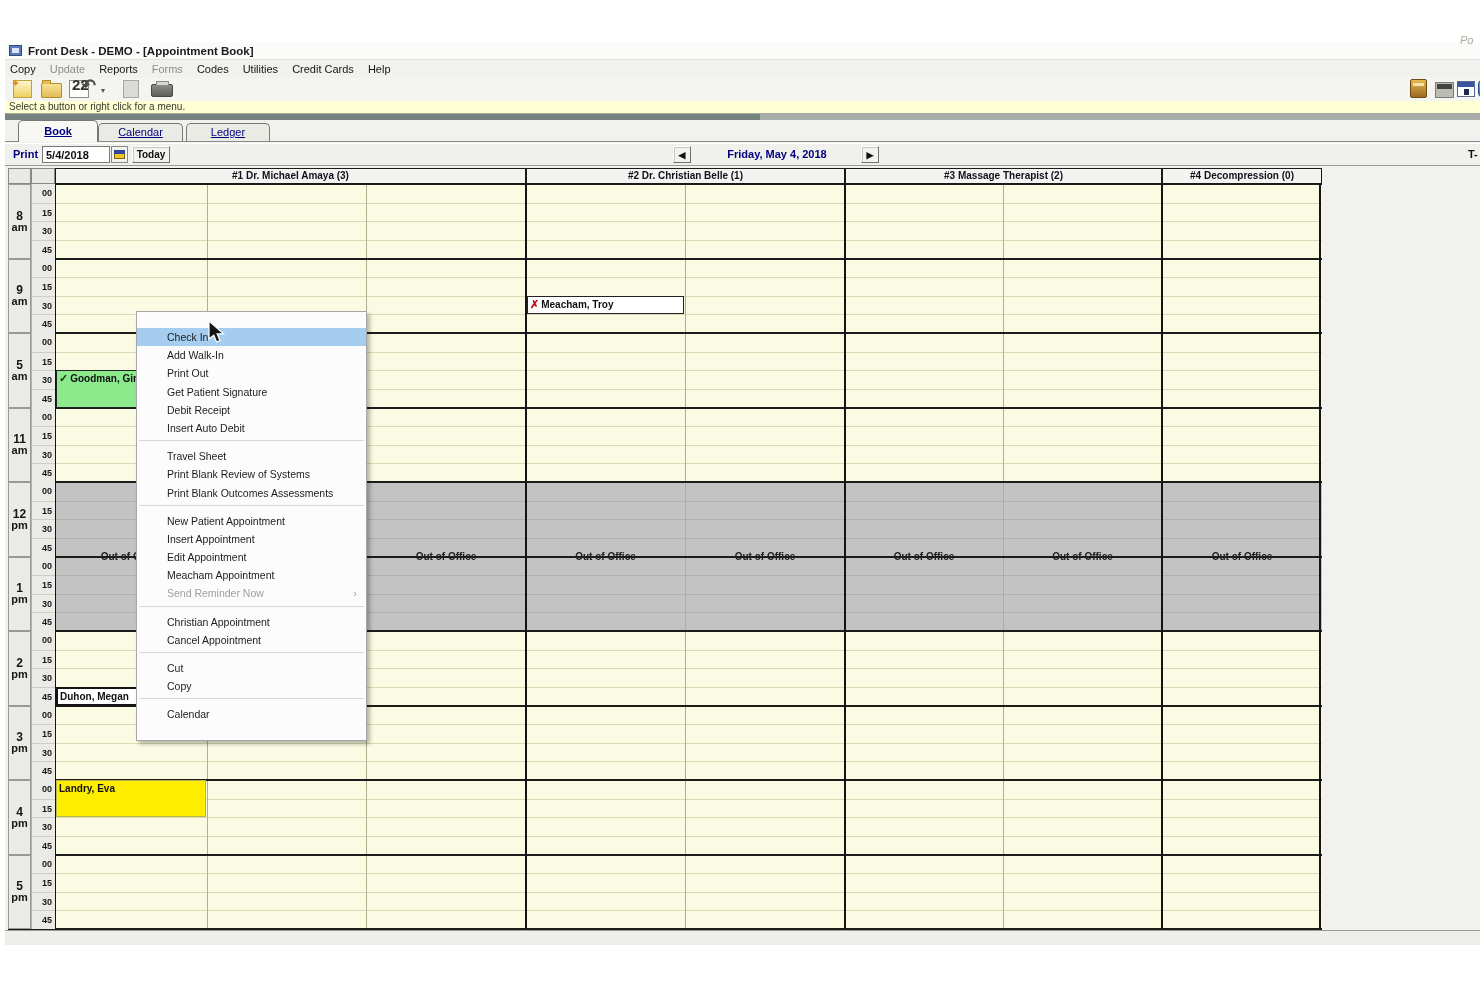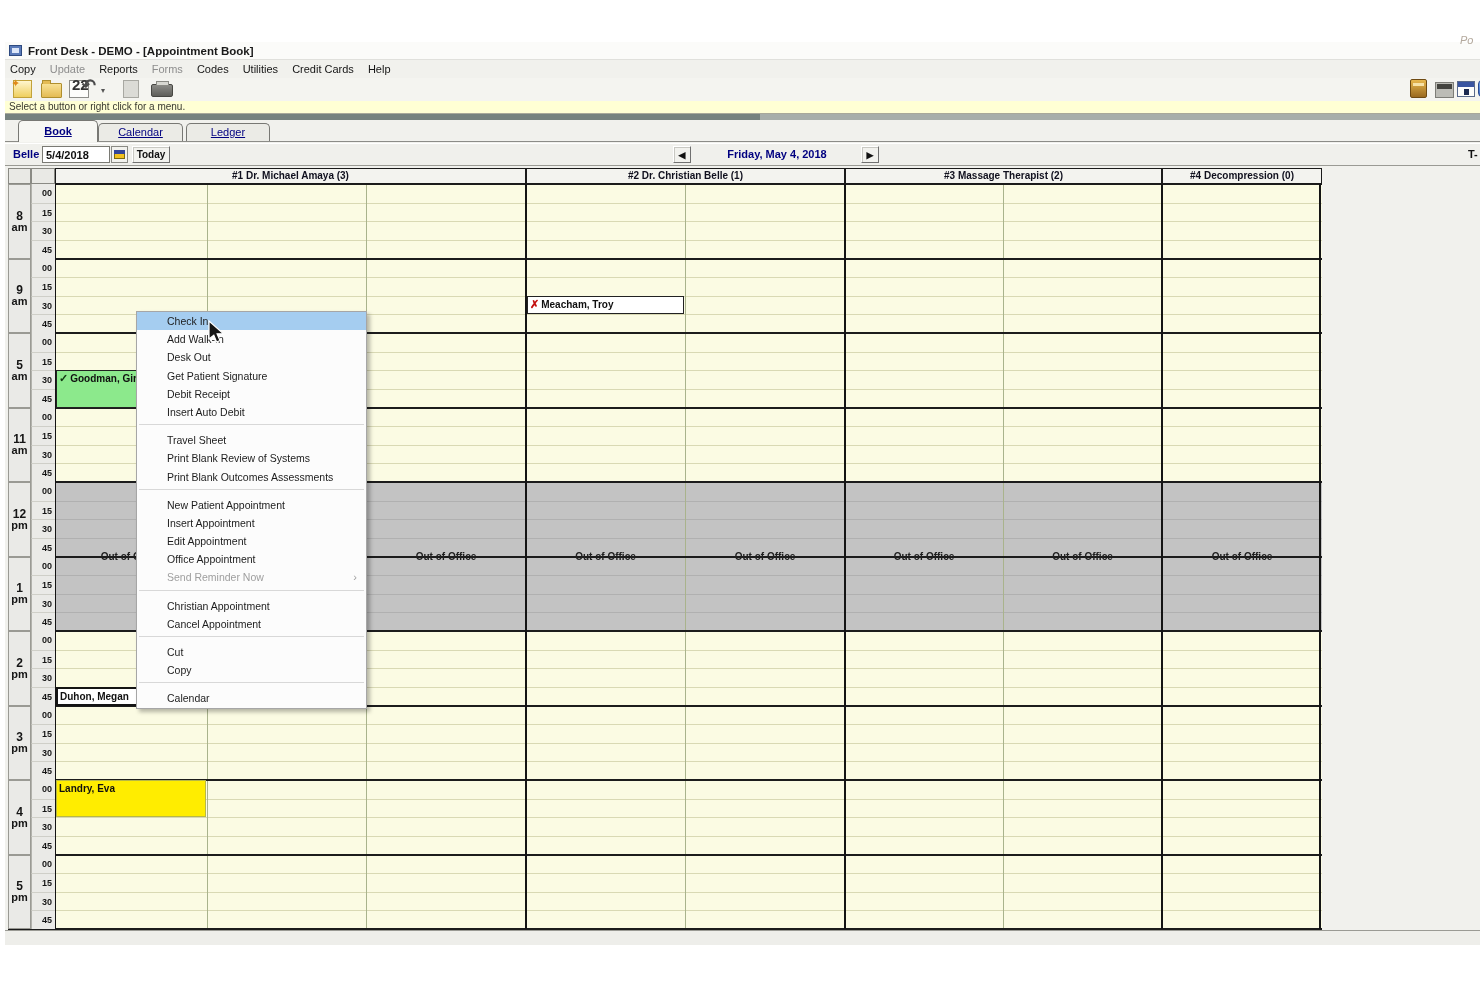--- a/index.html
+++ b/index.html
@@ -67,21 +67,21 @@
   .hdr{position:absolute;top:168px;height:16px;background:#f3f3ef;border:1px solid #1a1a1a;font-size:10px;font-weight:bold;text-align:center;line-height:14px;color:#10101e;z-index:3}
   .ghdr{position:absolute;top:168px;height:16px;background:#e9e9e5;border:1px solid #8a8a84;z-index:3}
   .hcell{position:absolute;left:8px;width:23px;background:#eaeae7;border:1px solid #9a9a94;display:flex;flex-direction:column;align-items:center;justify-content:center;z-index:2;color:#151515;font-weight:600}
   .hcell .n{font-size:12px;line-height:12px}
   .hcell .s{font-size:11px;line-height:11px}
   .mcell{position:absolute;left:31px;width:24px;background:#eaeae7;font-size:9px;font-weight:bold;color:#151515;text-align:right;padding-right:3px;z-index:2;border-left:1px solid #b2b2ac}
   .ooo{position:absolute;display:flex;align-items:center;justify-content:center;font-size:10px;font-weight:bold;color:#202020;z-index:2}
   .appt{position:absolute;font-size:10px;font-weight:bold;color:#101010;white-space:nowrap;overflow:hidden;padding:1px 2px;z-index:4;line-height:13px}
   .appt .mk{font-size:11px;margin-right:2px}
   
-  #ctxmenu{position:absolute;left:136px;top:311px;width:231px;background:#fcfcfc;border:1px solid #a6a6a6;box-shadow:3px 3px 4px rgba(0,0,0,.28);z-index:50;padding:0 0}
+  #ctxmenu{position:absolute;left:136px;top:311px;width:231px;background:#fcfcfc;border:1px solid #a6a6a6;box-shadow:3px 3px 4px rgba(0,0,0,.28);z-index:50;padding:16px 0}
   .cmi{height:18.2px;line-height:18.2px;padding-left:30px;font-size:10.5px;color:#1c1c1c;position:relative}
   .cmi.hl{background:#a5cdf0}
   .cmi.dis{color:#9e9e9e}
   .cmi .sub{position:absolute;right:9px;top:0;font-size:11px}
   .sep{height:7px}
   .sep div{margin:3px 2px 0 2px;border-top:1px solid #d8d8d8}
   #cursor{position:absolute;left:207px;top:320px;z-index:60}
   #bottom-margin{position:absolute;left:0;top:945px;width:1480px;height:42px;background:#fff}
   #grid-bottom-band{position:absolute;left:5px;top:930px;width:1475px;height:15px;background:#eeeeea;border-top:1px solid #9a9a94}
 </style>
@@ -143,21 +143,21 @@
 <div id="divband-r"></div>
 
 <div id="tabrow">
     <div class="tab active" style="left: 13px; top: 0px; width: 80px; height: 22px; line-height: 20px;">Book</div>
     <div class="tab" style="left: 93px; top: 3px; width: 85px; height: 19px; line-height: 16px;">Calendar</div>
     <div class="tab" style="left: 181px; top: 3px; width: 84px; height: 19px; line-height: 16px;">Ledger</div>
   </div>
 <div id="tabrow-line"></div>
 
 <div id="datebar">
-  <span id="date-label">Belle</span>
+  <span id="date-label">Print</span>
   <input id="date-input" readonly="" value="5/4/2018" style="">
   <div id="cal-btn">
       <i></i>
       <b></b>
     </div>
   <div id="today-btn" class="btn3d">Today</div>
   <div id="prev-btn" class="btn3d">◀</div>
   <div id="date-heading">Friday, May 4, 2018</div>
   <div id="next-btn" class="btn3d">▶</div>
   <span id="t-trunc">T-</span>
@@ -602,37 +602,37 @@
     <div class="ooo" style="left: 1163px; width: 158px; top: 482px; height: 149px;">Out of Office</div>
     <div class="appt" style="left: 527px; width: 157px; top: 295.75px; height: 18.625px; background: rgb(255, 255, 255); border: 1px solid rgb(34, 34, 34);"><span class="mk" style="color: rgb(196, 16, 16);">✗</span><span>Meacham, Troy</span></div>
     <div class="appt" style="left: 56px; width: 150px; top: 370.25px; height: 37.25px; background: rgb(140, 233, 140); border: 1px solid rgb(34, 34, 34);"><span class="mk" style="color: rgb(18, 56, 18);">✓</span><span>Goodman, Gin</span></div>
     <div class="appt" style="left: 56px; width: 150px; top: 686.875px; height: 18.625px; background: rgb(255, 255, 255); border: 2px solid rgb(20, 20, 20);"><span>Duhon, Megan</span></div>
     <div class="appt" style="left: 56px; width: 150px; top: 780px; height: 37.25px; background: rgb(255, 237, 0); border: 1px solid rgb(184, 184, 69);"><span>Landry, Eva</span></div>
   </div>
 
 <div id="ctxmenu">
     <div class="cmi hl" style="background: rgb(165, 205, 240);">Check In</div>
     <div class="cmi">Add Walk-In</div>
-    <div class="cmi">Desk Out</div>
+    <div class="cmi">Print Out</div>
     <div class="cmi">Get Patient Signature</div>
     <div class="cmi">Debit Receipt</div>
     <div class="cmi">Insert Auto Debit</div>
     <div class="sep">
       <div></div>
     </div>
     <div class="cmi">Travel Sheet</div>
     <div class="cmi">Print Blank Review of Systems</div>
     <div class="cmi">Print Blank Outcomes Assessments</div>
     <div class="sep">
       <div></div>
     </div>
     <div class="cmi">New Patient Appointment</div>
     <div class="cmi">Insert Appointment</div>
     <div class="cmi">Edit Appointment</div>
-    <div class="cmi">Office Appointment</div>
+    <div class="cmi">Meacham Appointment</div>
     <div class="cmi dis">Send Reminder Now<span class="sub">›</span></div>
     <div class="sep">
       <div></div>
     </div>
     <div class="cmi">Christian Appointment</div>
     <div class="cmi">Cancel Appointment</div>
     <div class="sep">
       <div></div>
     </div>
     <div class="cmi">Cut</div>

